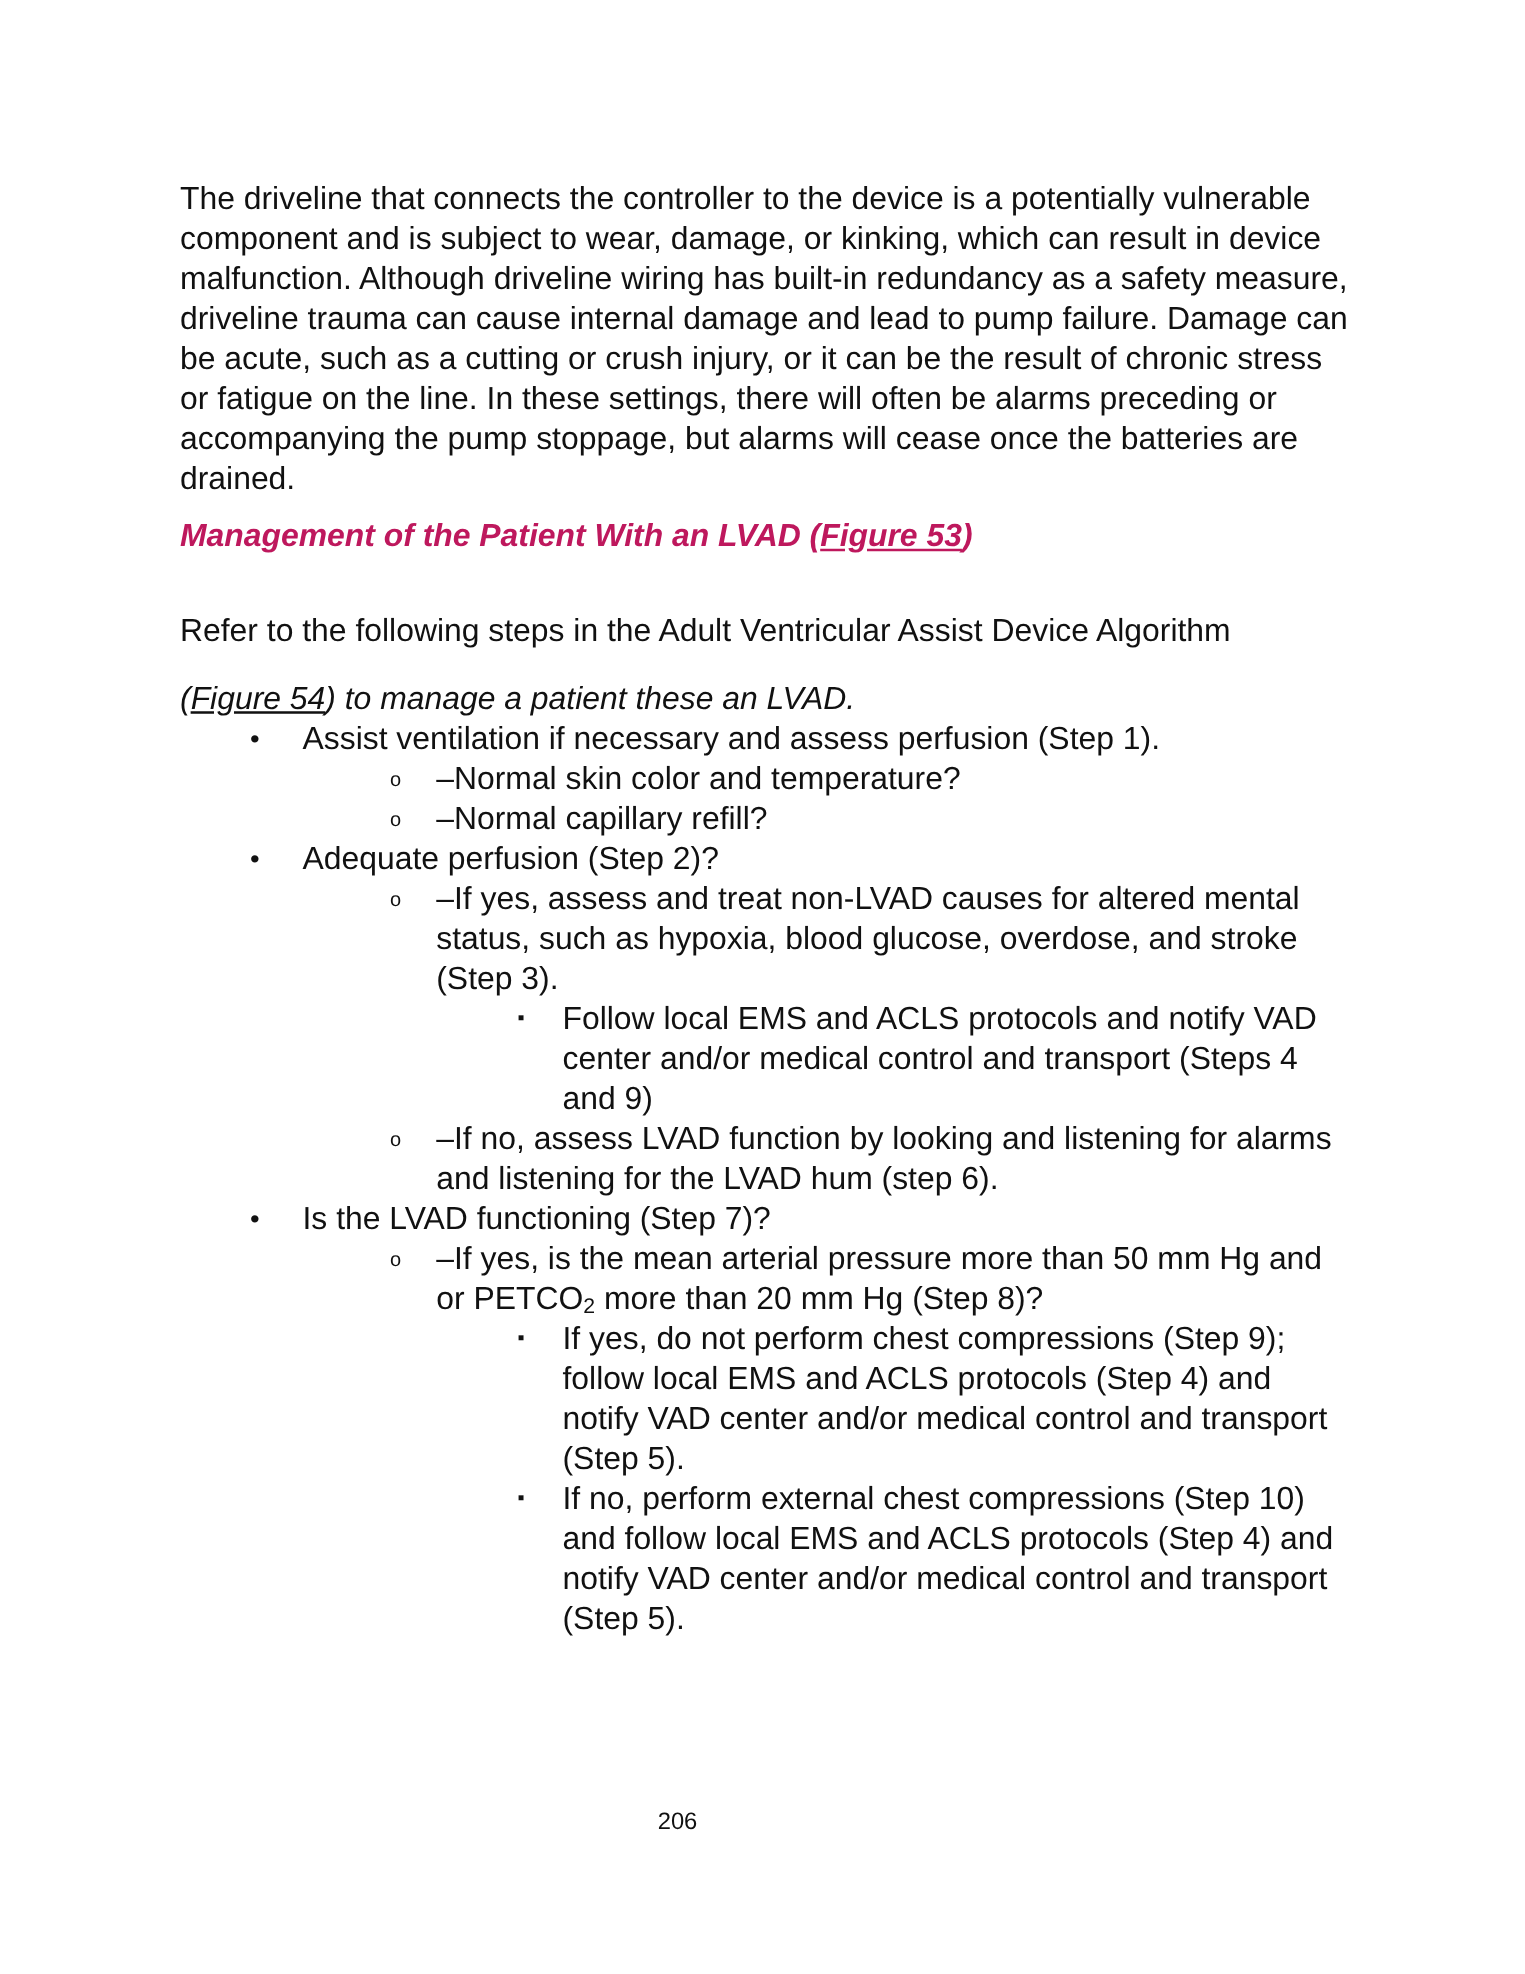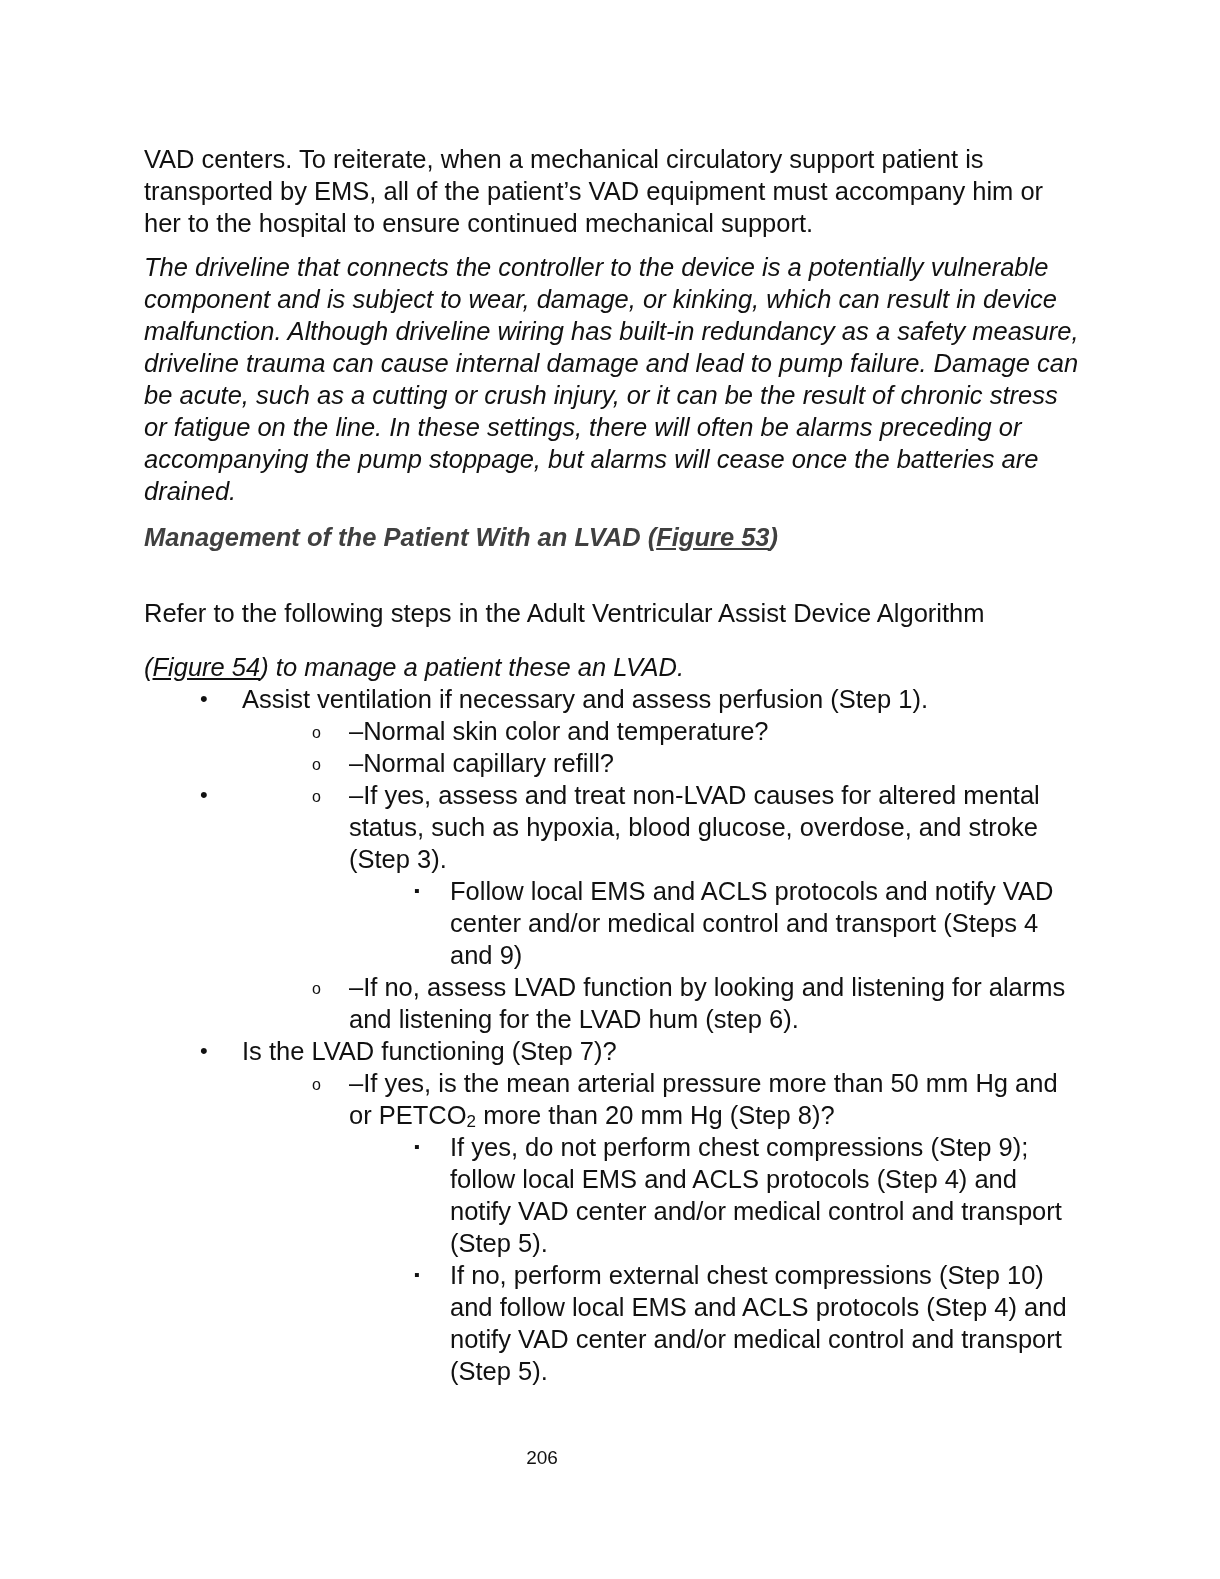--- a/index.html
+++ b/index.html
@@ -1,56 +1,55 @@
 <!DOCTYPE html>
 <html><head>
 <meta charset="utf-8">
 <style>
   html, body { margin:0; padding:0; background:#fff; }
   body { width:1220px; height:1579px; position:relative; overflow:hidden;
          font-family:"Liberation Sans", sans-serif; color:#111; }
   .page { position:absolute; left:144px; top:143px; width:940px; }
   p.body { margin:0; font-size:25.5px; line-height:32px; }
   p.body + p.body { margin-top:12px;font-style:italic; }
-  .heading { margin:14px 0 0 0; font-size:25.5px; line-height:32px; font-weight:bold; font-style:italic; color:#404040; }
+  .heading { margin:14px 0 0 0; font-size:25.5px; line-height:32px; font-weight:bold; font-style:italic; color:#be185d; }
   .heading .link { text-decoration:underline; }
   .intro1 { margin-top:44px !important; }
   .intro2 { margin-top:22px !important; }
   .link { text-decoration:underline; }
   ul { list-style:none; margin:0; padding:0; }
   li { position:relative; font-size:25.5px; line-height:32px; }
   .l1 > li { padding-left:98px; }
   .l1 > li > .mk { position:absolute; left:56px; top:0; font-size:22px; }
   .l2 > li { padding-left:205px; margin-left:-98px; }
   .l2 > li > .mk { position:absolute; left:168px; top:2px; font-size:16px; }
   .l3 > li { padding-left:306px; margin-left:-205px; }
   .l3 > li > .mk { position:absolute; left:270px; top:0; font-size:16px; }
   sub { font-size:17px; vertical-align:-3px; line-height:0; }
   .pagenum { position:absolute; left:0; width:1084px; top:1447px; text-align:center; font-size:19px; }
 </style>
 </head>
 <body>
 
 <div class="page">
-  <p class="body">VAD centers. To reiterate, when a mechanical circulatory support patient is transported by EMS, all of the patient’s VAD equipment must accompany him or her to the hospital to ensure continued mechanical support.</p>
   <p class="body">The driveline that connects the controller to the device is a potentially vulnerable component and is subject to wear, damage, or kinking, which can result in device malfunction. Although driveline wiring has built-in redundancy as a safety measure, driveline trauma can cause internal damage and lead to pump failure. Damage can be acute, such as a cutting or crush injury, or it can be the result of chronic stress or fatigue on the line. In these settings, there will often be alarms preceding or accompanying the pump stoppage, but alarms will cease once the batteries are drained.</p>
 
   <h2 class="heading"><span>Management of the Patient With an LVAD (</span><span class="link">Figure 53</span><span>)</span></h2>
 
   <p class="body intro1">Refer to the following steps in the Adult Ventricular Assist Device Algorithm</p>
   <p class="body intro2"><span>(</span><span class="link">Figure 54</span><span>) to manage a patient these an LVAD.</span></p>
 
   <ul class="l1">
     <li><span class="mk">•</span><span>Assist ventilation if necessary and assess perfusion (Step 1).</span>
       <ul class="l2">
         <li><span class="mk">o</span><span>–Normal skin color and temperature?</span></li>
         <li><span class="mk">o</span><span>–Normal capillary refill?</span></li>
       </ul>
     </li>
-    <li><span class="mk">•</span>
+    <li><span class="mk">•</span><span>Adequate perfusion (Step 2)?</span>
       <ul class="l2">
         <li><span class="mk">o</span><span>–If yes, assess and treat non-LVAD causes for altered mental status, such as hypoxia, blood glucose, overdose, and stroke (Step 3).</span>
           <ul class="l3">
             <li><span class="mk">▪</span><span>Follow local EMS and ACLS protocols and notify VAD center and/or medical control and transport (Steps 4 and 9)</span></li>
           </ul>
         </li>
         <li><span class="mk">o</span><span>–If no, assess LVAD function by looking and listening for alarms and listening for the LVAD hum (step 6).</span></li>
       </ul>
     </li>
     <li><span class="mk">•</span><span>Is the LVAD functioning (Step 7)?</span>

